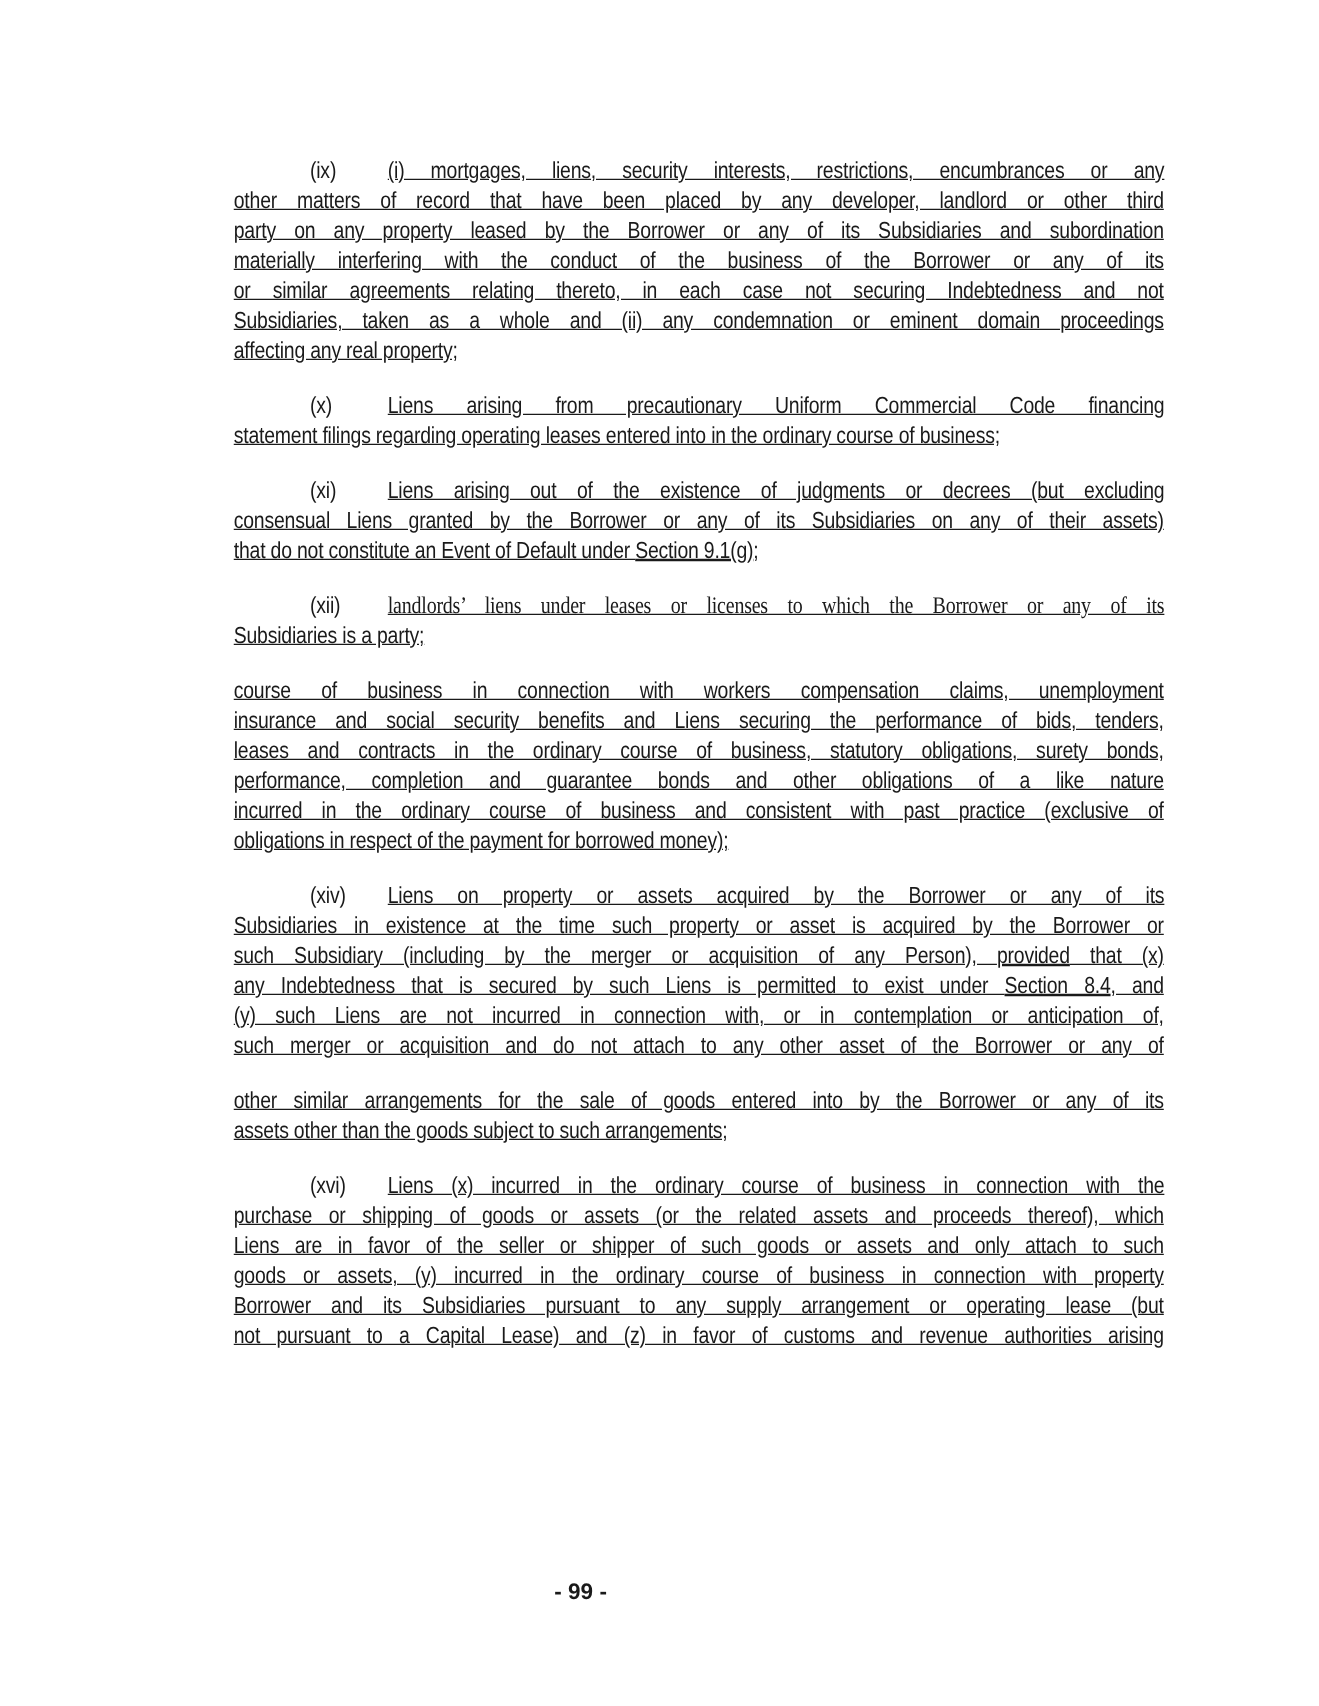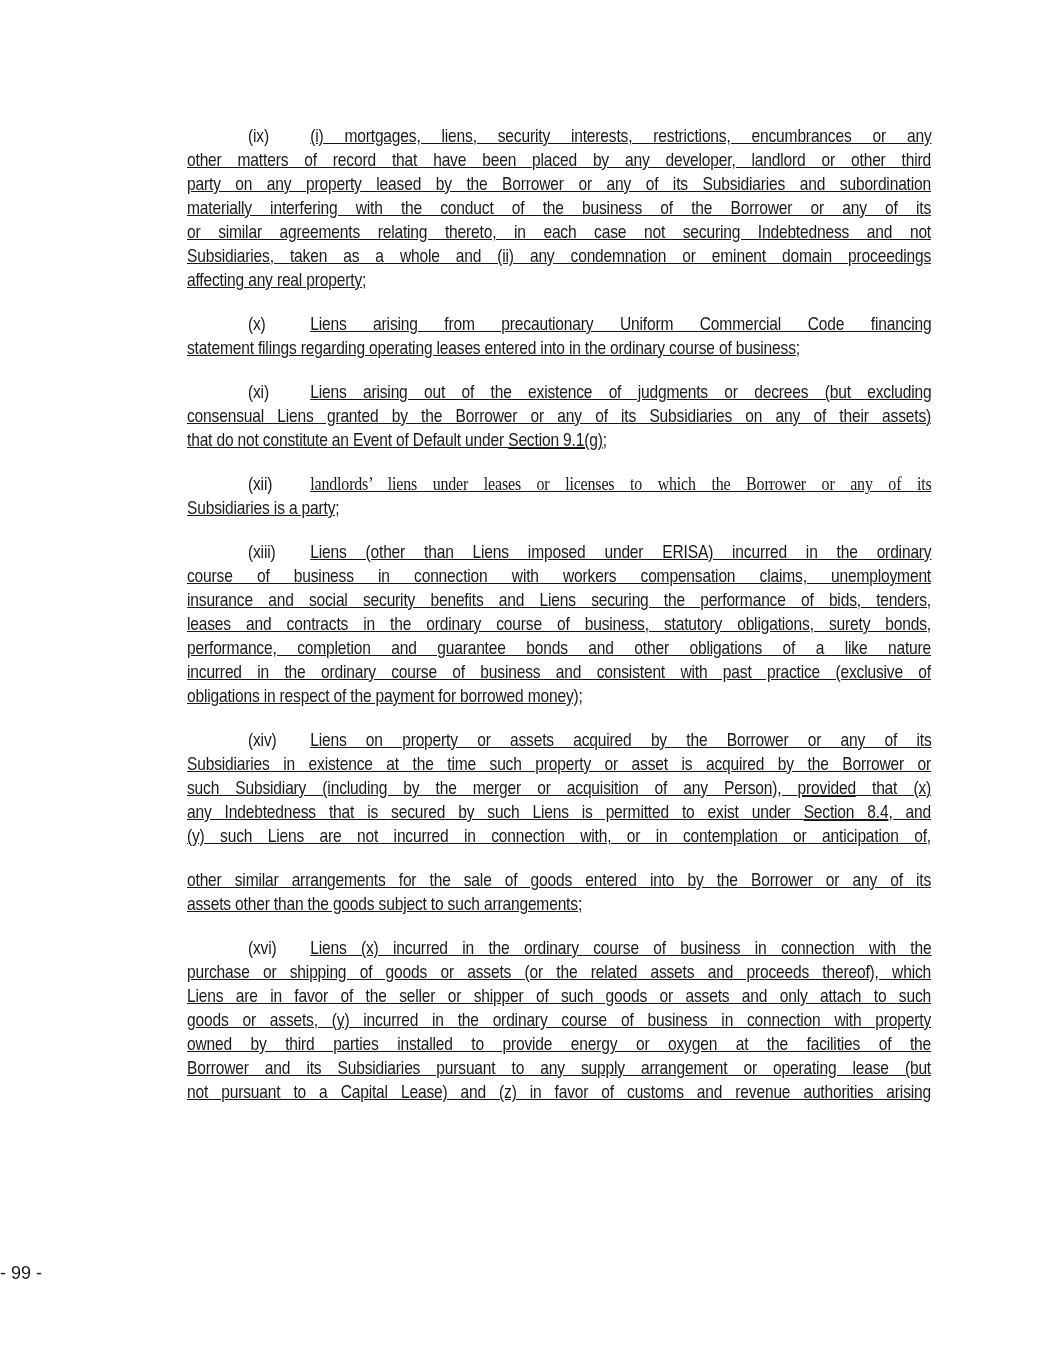--- a/index.html
+++ b/index.html
@@ -69,22 +69,24 @@
     }
     .u {
       text-decoration: underline;
       text-underline-offset: 2px;
     }
     .page-number {
       position: absolute;
       left: 0;
       width: 929px;
       top: 1263px;
+      text-align: center;
       font-size: 18px;
       color: #1a1a1a;
+      font-weight: bold;
     }
   </style>
 </head>
 <body>
 
 <div class="page">
 
   <div class="para">
     <span class="line first">
         <span class="line-inner"><span class="label">(ix)</span><span>(i) mortgages, liens, security interests, restrictions, encumbrances or any</span></span>
@@ -133,23 +135,20 @@
   <div class="para">
     <span class="line first">
         <span class="line-inner"><span class="label">(xii)</span><span class="serif">landlords’ liens under leases or licenses to which the Borrower or any of its</span></span>
       </span>
     <span class="line last">
         <span class="line-inner">Subsidiaries is a party;</span>
       </span>
   </div>
 
   <div class="para">
-    <span class="line first">
-        <span class="line-inner"><span class="label">(xiii)</span><span>Liens (other than Liens imposed under ERISA) incurred in the ordinary</span></span>
-      </span>
     <span class="line">
         <span class="line-inner">course of business in connection with workers compensation claims, unemployment</span>
       </span>
     <span class="line">
         <span class="line-inner">insurance and social security benefits and Liens securing the performance of bids, tenders,</span>
       </span>
     <span class="line">
         <span class="line-inner">leases and contracts in the ordinary course of business, statutory obligations, surety bonds,</span>
       </span>
     <span class="line">
@@ -172,20 +171,23 @@
       </span>
     <span class="line">
         <span class="line-inner"><span>such Subsidiary (including by the merger or acquisition of any Person), </span><span class="u">provided</span><span> that (x)</span></span>
       </span>
     <span class="line">
         <span class="line-inner"><span>any Indebtedness that is secured by such Liens is permitted to exist under </span><span class="u">Section 8.4</span><span>, and</span></span>
       </span>
     <span class="line">
         <span class="line-inner">(y) such Liens are not incurred in connection with, or in contemplation or anticipation of,</span>
       </span>
+    <span class="line">
+        <span class="line-inner">such merger or acquisition and do not attach to any other asset of the Borrower or any of</span>
+      </span>
   </div>
 
   <div class="para">
     <span class="line">
         <span class="line-inner">other similar arrangements for the sale of goods entered into by the Borrower or any of its</span>
       </span>
     <span class="line last">
         <span class="line-inner">assets other than the goods subject to such arrangements;</span>
       </span>
   </div>
@@ -197,23 +199,20 @@
     <span class="line">
         <span class="line-inner">purchase or shipping of goods or assets (or the related assets and proceeds thereof), which</span>
       </span>
     <span class="line">
         <span class="line-inner">Liens are in favor of the seller or shipper of such goods or assets and only attach to such</span>
       </span>
     <span class="line">
         <span class="line-inner">goods or assets, (y) incurred in the ordinary course of business in connection with property</span>
       </span>
     <span class="line">
-        <span class="line-inner">owned by third parties installed to provide energy or oxygen at the facilities of the</span>
-      </span>
-    <span class="line">
         <span class="line-inner">Borrower and its Subsidiaries pursuant to any supply arrangement or operating lease (but</span>
       </span>
     <span class="line">
         <span class="line-inner">not pursuant to a Capital Lease) and (z) in favor of customs and revenue authorities arising</span>
       </span>
   </div>
 
 </div>
 
 <div class="page-number">- 99 -</div>

